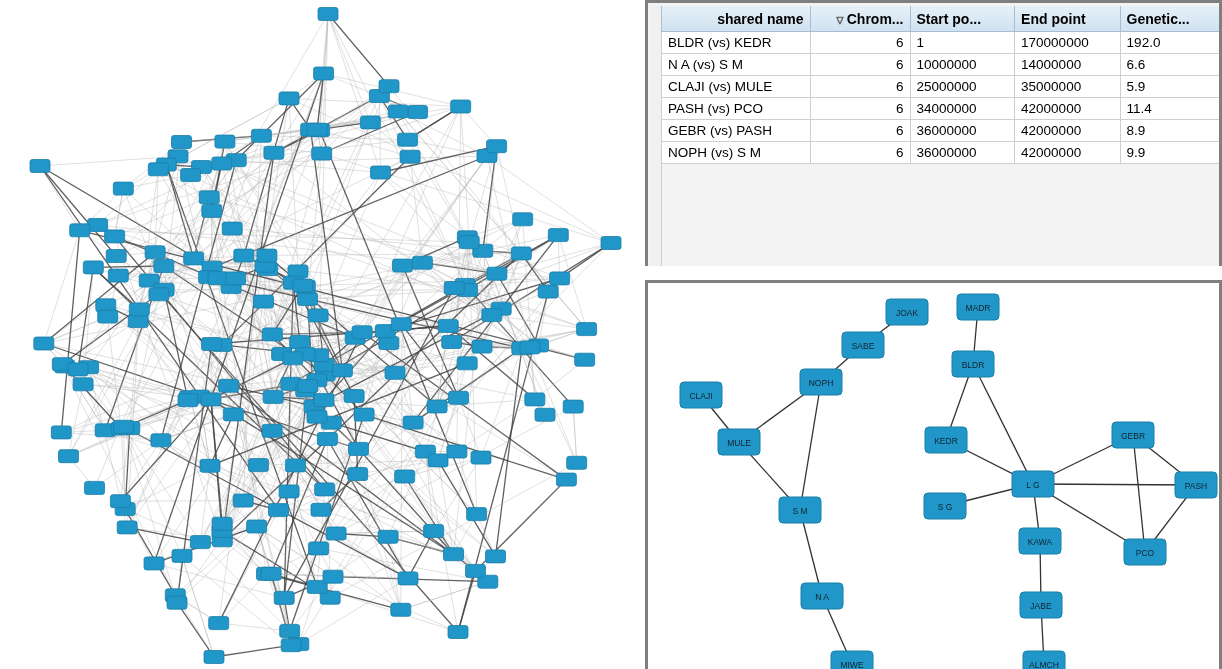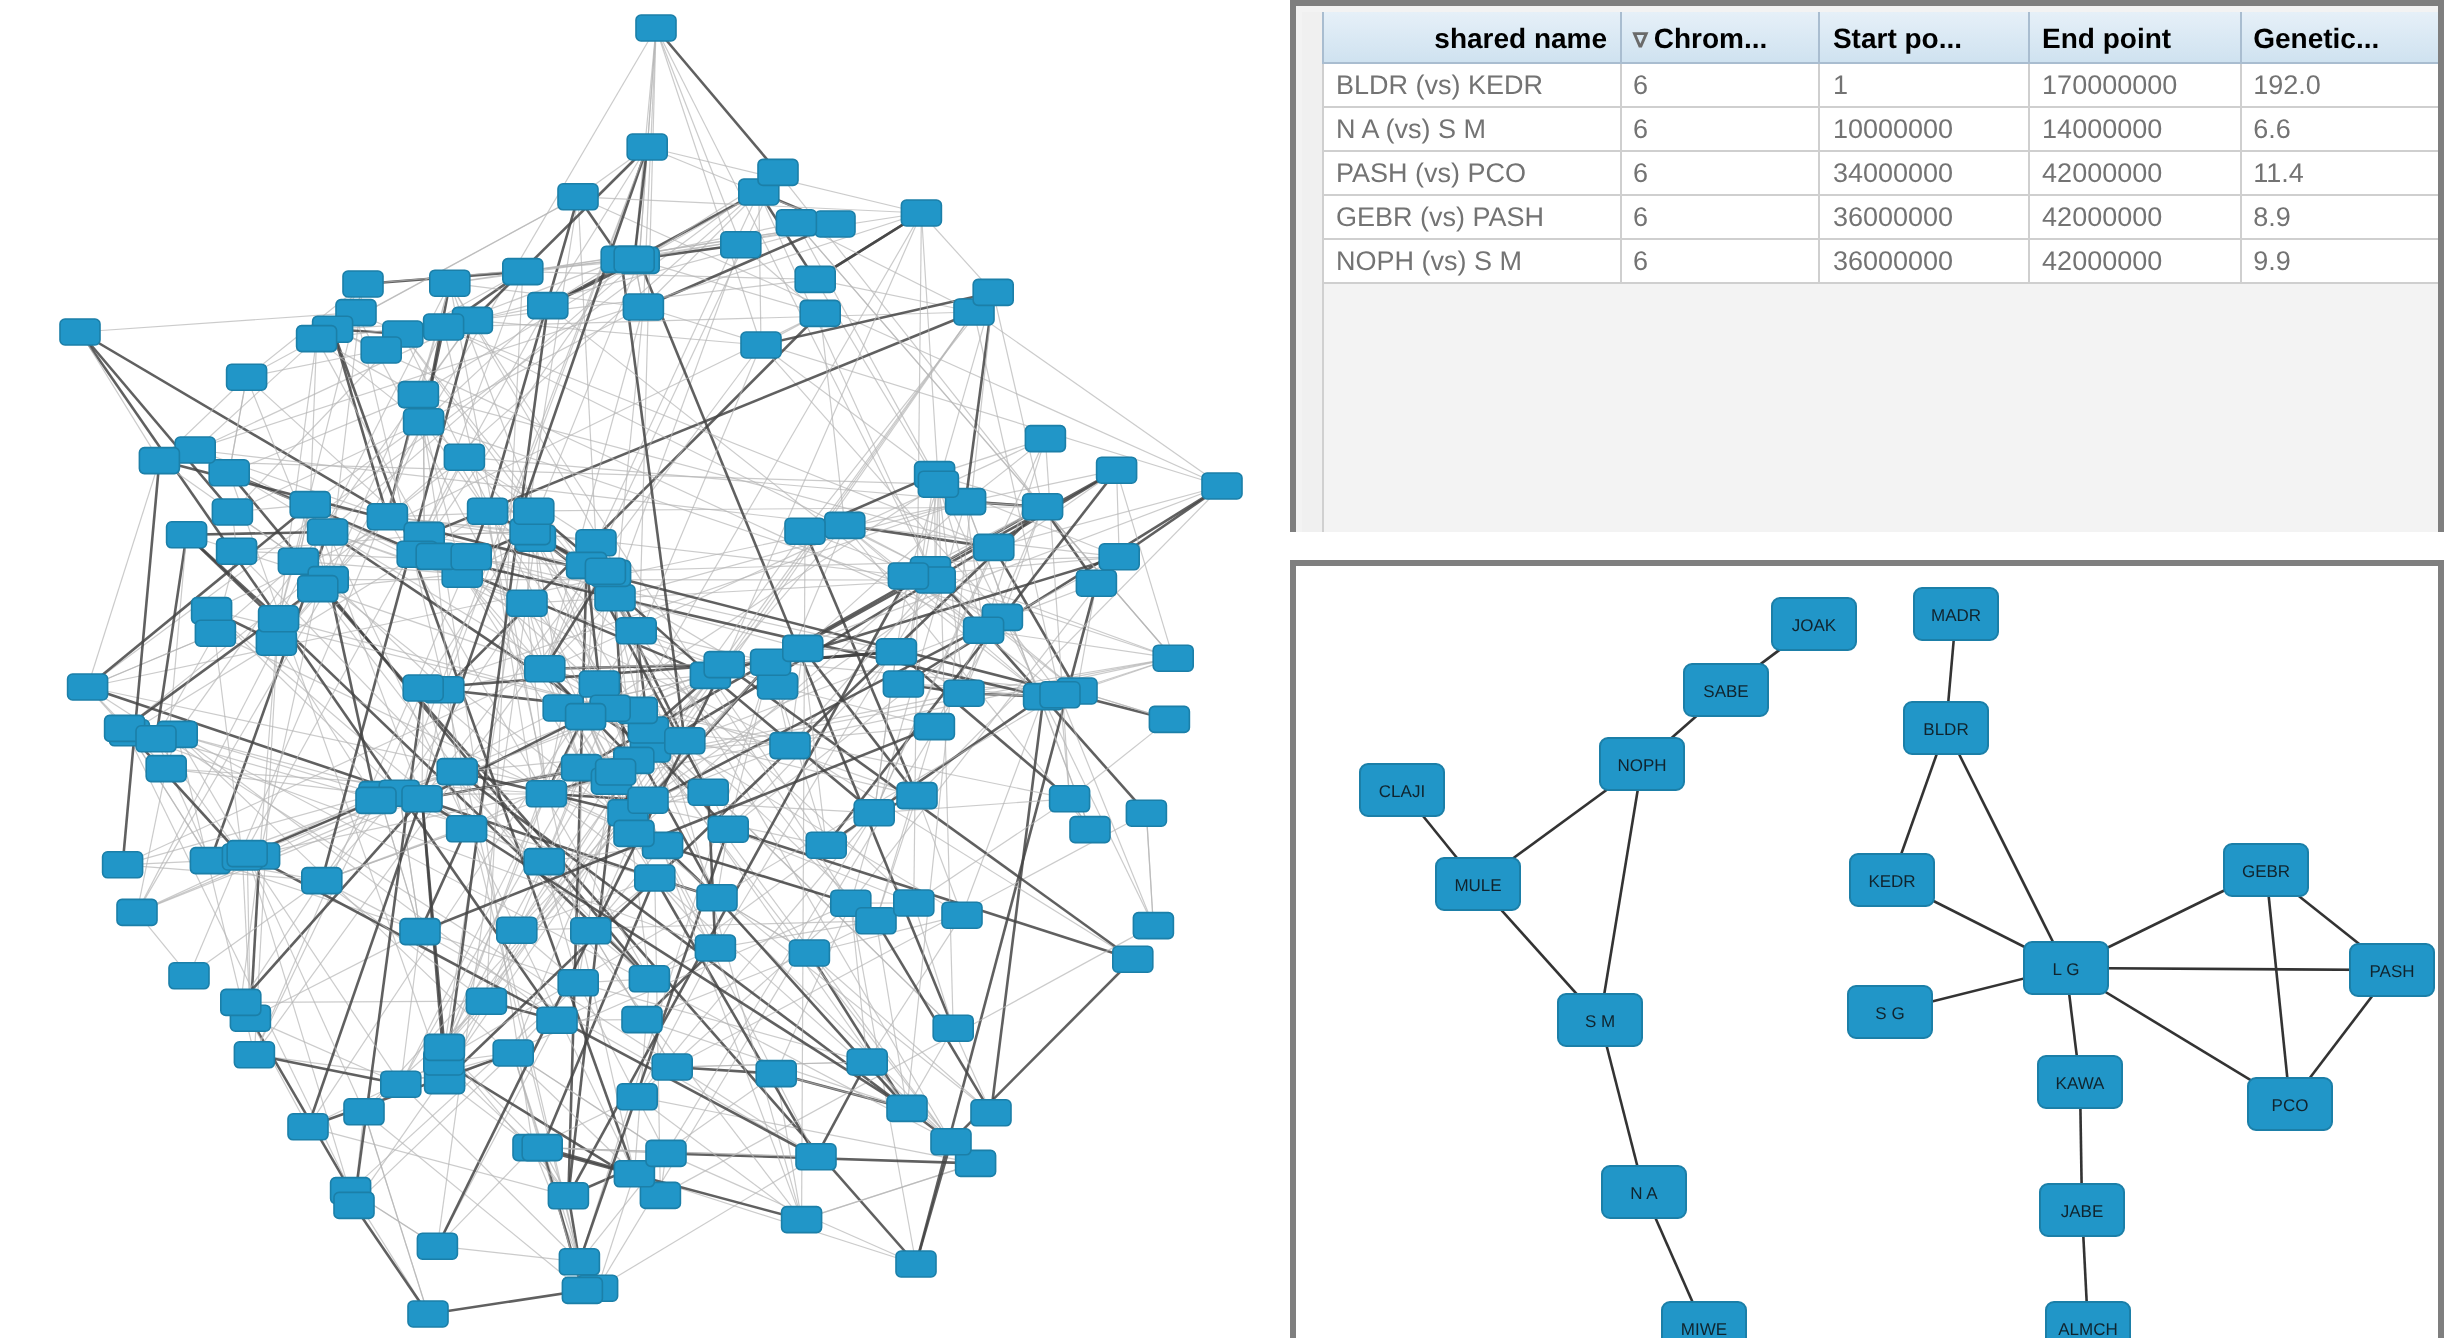--- a/index.html
+++ b/index.html
@@ -70,25 +70,25 @@
     color: #000;
     font-size: 14px;
     padding: 0 6px;
     white-space: nowrap;
   }
   table.grid td {
     border: 1px solid #cfcfcf;
     height: 21px;
     padding: 0 6px;
     white-space: nowrap;
-    color: #737373;
+    color: #000000;
     background: #ffffff;
   }
   td.num, th.num { text-align: left; }
-  td.center, th.center { text-align: left; }
+  td.center, th.center { text-align: right; }
   th.left { text-align: right; }
   .filter-glyph {
     display: inline-block;
     color: #6a6a6a;
     font-size: 11px;
     margin-right: 3px;
     transform: scaleY(0.9);
   }
 
   
@@ -1179,20 +1179,27 @@
             <td class="num">192.0</td>
           </tr>
           <tr>
             <td class="">N A (vs) S M</td>
             <td class="center">6</td>
             <td class="num">10000000</td>
             <td class="num">14000000</td>
             <td class="num">6.6</td>
           </tr>
           <tr>
+            <td class="">CLAJI (vs) MULE</td>
+            <td class="center">6</td>
+            <td class="num">25000000</td>
+            <td class="num">35000000</td>
+            <td class="num">5.9</td>
+          </tr>
+          <tr>
             <td class="">PASH (vs) PCO</td>
             <td class="center">6</td>
             <td class="num">34000000</td>
             <td class="num">42000000</td>
             <td class="num">11.4</td>
           </tr>
           <tr>
             <td class="">GEBR (vs) PASH</td>
             <td class="center">6</td>
             <td class="num">36000000</td>

